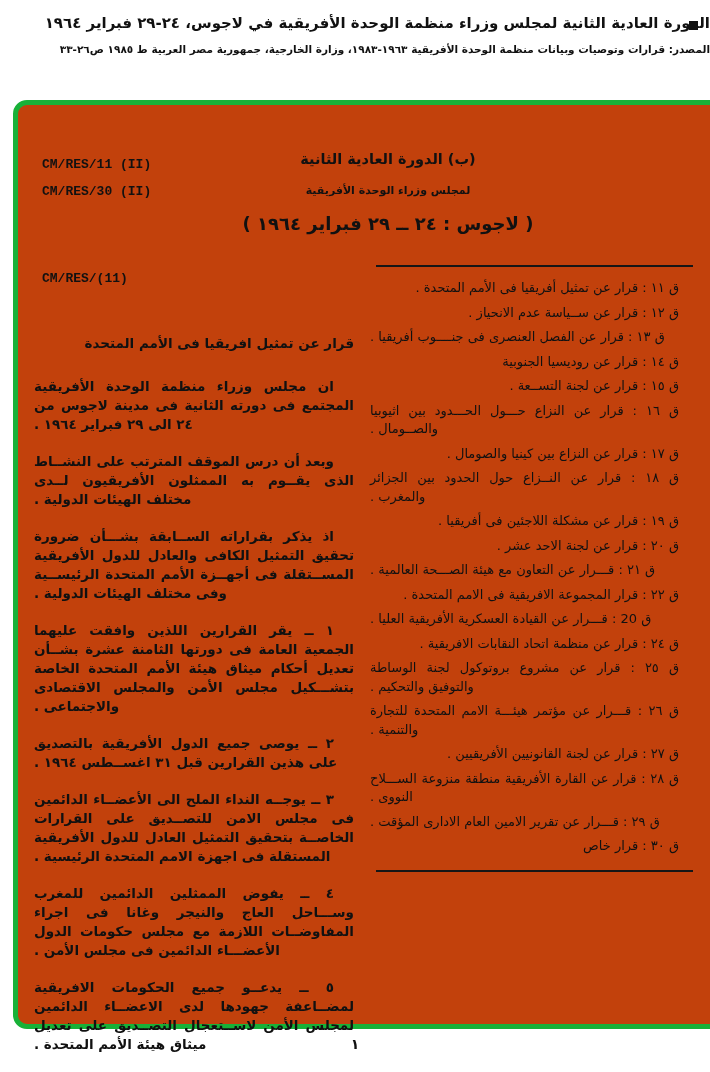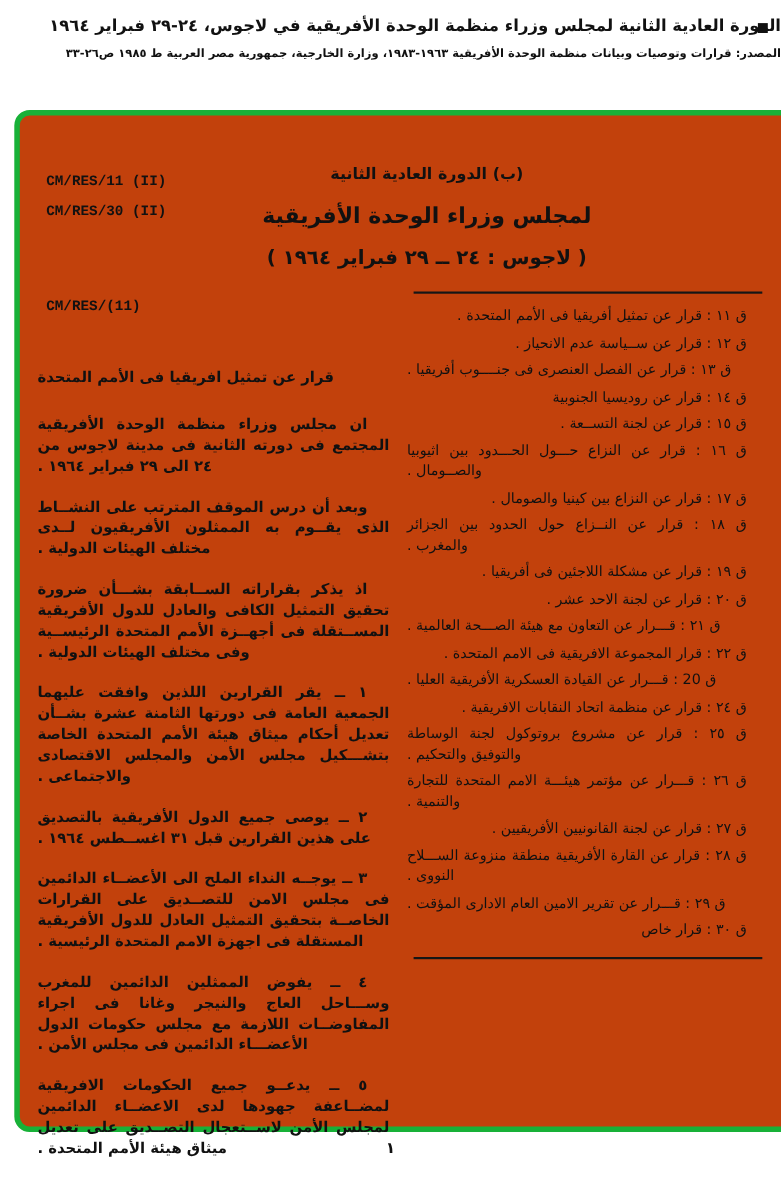--- a/index.html
+++ b/index.html
@@ -25,34 +25,34 @@
     font-family:"Liberation Mono","DejaVu Sans Mono",monospace;
     font-weight:bold;font-size:13px;}
   .ref-codes div{margin-bottom:12px;white-space:nowrap;}
   .ref-single{position:absolute;left:24px;top:166px;direction:ltr;
     font-family:"Liberation Mono","DejaVu Sans Mono",monospace;
     font-weight:bold;font-size:13px;}
   
   .session-heading{position:absolute;left:140px;top:46px;width:460px;
     text-align:center;direction:rtl;font-weight:bold;}
   .sh1{font-size:14.5px;}
-  .sh2{font-size:20px;margin-top:17px;}
+  .sh2{font-size:11px;margin-top:17px;}
   .sh3{font-size:18px;margin-top:16px;}
   
   .right-col{position:absolute;left:352px;top:160px;width:323px;direction:rtl;}
   .rule{border:0;border-top:2px solid #161616;margin:0;}
   .rule-top{margin-bottom:12px;width:98%;}
   .rule-bottom{margin-top:14px;width:98%;}
   .toc-item{font-size:13px;font-weight:normal;line-height:18.5px;
     margin-bottom:6px;text-align:justify;text-indent:14px;}
   .toc-item.single{text-align-last:right;}
   .toc-item.dbl{text-align-last:left;}
   
   .left-col{position:absolute;left:16px;top:230px;width:320px;direction:rtl;}
-  .res-title{text-align:left;font-weight:bold;font-size:13.5px;margin-bottom:26px;}
+  .res-title{text-align:right;font-weight:bold;font-size:13.5px;margin-bottom:26px;}
   .para{font-size:13.5px;font-weight:bold;line-height:19px;margin-bottom:18px;
     text-align:justify;text-align-last:left;text-indent:20px;}
   
   .page-number{position:absolute;top:1036px;left:0;width:710px;
     text-align:center;font-size:14px;font-weight:bold;}
 </style>
 </head>
 <body>
 
 <div class="page-header">

